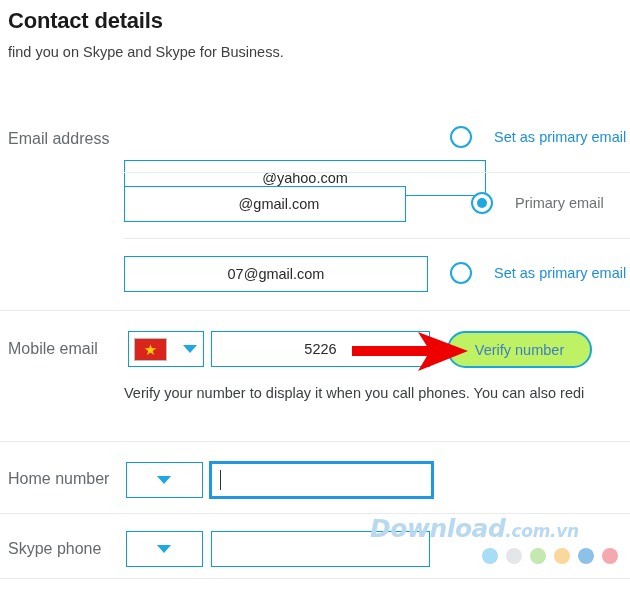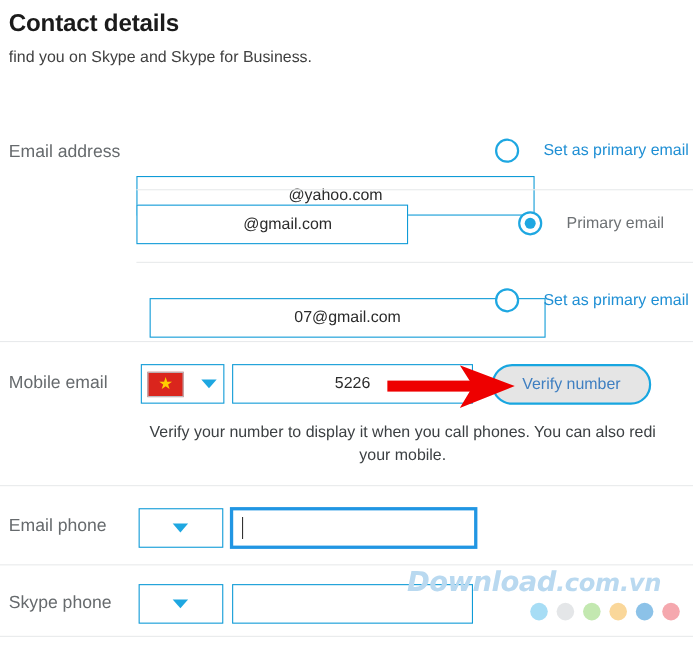--- a/index.html
+++ b/index.html
@@ -143,21 +143,21 @@
     border-top: 8px solid #1ea7e1;
     flex: 0 0 auto;
   }
   .country-select.empty { justify-content: center; }
 
   
   .verify-btn {
     position: absolute;
     border: 2px solid #18a6e0;
     border-radius: 22px;
-    background: #e5e5e5;
+    background: #bef264;
     color: #3f7fc1;
     font-size: 14.5px;
     display: flex;
     align-items: center;
     justify-content: center;
     white-space: nowrap;
   }
 
   
   .help-text {
@@ -186,21 +186,21 @@
     font-family: "DejaVu Sans", sans-serif;
     font-style: italic;
     font-weight: bold;
     font-size: 25px;
     color: #b9d9f0;
     letter-spacing: -0.5px;
     line-height: 1;
     white-space: nowrap;
   }
   .wm-text .sfx {
-    font-size: 22px;
+    font-size: 17px;
     letter-spacing: -0.3px;
   }
   .wm-dots {
     position: absolute;
     left: 112px; top: 32px;
     display: flex;
     gap: 8px;
   }
   .wm-dots span {
     width: 16px; height: 16px;
@@ -222,30 +222,30 @@
 
   <div class="text-input" style="left:124px; top:120px; width:362px; height:36px;margin-top:40px;">@yahoo.com</div>
 
   <div class="radio-wrap" style="left:450px; top:126px;">
     <span class="radio"></span>
     <span class="radio-label link">Set as primary email</span>
   </div>
 
   <div class="divider indent" style="top:172px;"></div>
 
-  <div class="text-input" style="left:124px; top:186px; width:247px; height:36px;padding-left:28px;">@gmail.com</div>
+  <div class="text-input" style="left:124px; top:186px; width:282px; height:36px;padding-left:28px;">@gmail.com</div>
 
   <div class="radio-wrap" style="left:450px; top:192px;padding-left:21px;">
     <span class="radio checked"></span>
     <span class="radio-label muted">Primary email</span>
   </div>
 
   <div class="divider indent" style="top:238px;"></div>
 
-  <div class="text-input" style="left:136px; top:256px; width:360px; height:36px;margin-top:15px;">07@gmail.com</div>
+  <div class="text-input" style="left:124px; top:256px; width:304px; height:36px;">07@gmail.com</div>
 
   <div class="radio-wrap" style="left:450px; top:262px;">
     <span class="radio"></span>
     <span class="radio-label link">Set as primary email</span>
   </div>
 
   <div class="divider full" style="top:310px;"></div>
 
   <div class="row-label" style="top:340px;">Mobile email</div>
 
@@ -258,28 +258,27 @@
 
   <div class="text-input" style="left:211px; top:331px; width:219px; height:36px;">5226</div>
 
   <div class="verify-btn" style="left:447px; top:331px; width:145px; height:37px;">Verify number</div>
 
   <svg class="arrow-anno" style="left:352px; top:332px;" width="120" height="40" viewBox="0 0 120 40">
     <rect x="0" y="14" width="82" height="10" fill="#ee0000"></rect>
     <polygon points="66,0 116,19 66,39 78,19" fill="#ee0000"></polygon>
   </svg>
 
-  <div class="help-text" style="left:136px; top:383px;text-align:center;">
+  <div class="help-text" style="left:124px; top:383px;">
     <span>Verify your number to display it when you call phones. You can also redi</span>
-    <span class="ln2">your mobile.</span>
   </div>
 
   <div class="divider full" style="top:441px;"></div>
 
-  <div class="row-label" style="top:470px;">Email phone</div>
+  <div class="row-label" style="top:470px;">Home number</div>
 
   <div class="country-select empty" style="left:126px; top:462px; width:77px; height:36px;">
     <span class="caret-down"></span>
   </div>
 
   <div class="text-input focused" style="left:209px; top:461px; width:225px; height:38px;" placeholder="">
     <span class="caret"></span>
   </div>
 
   <div class="divider full" style="top:513px;"></div>

